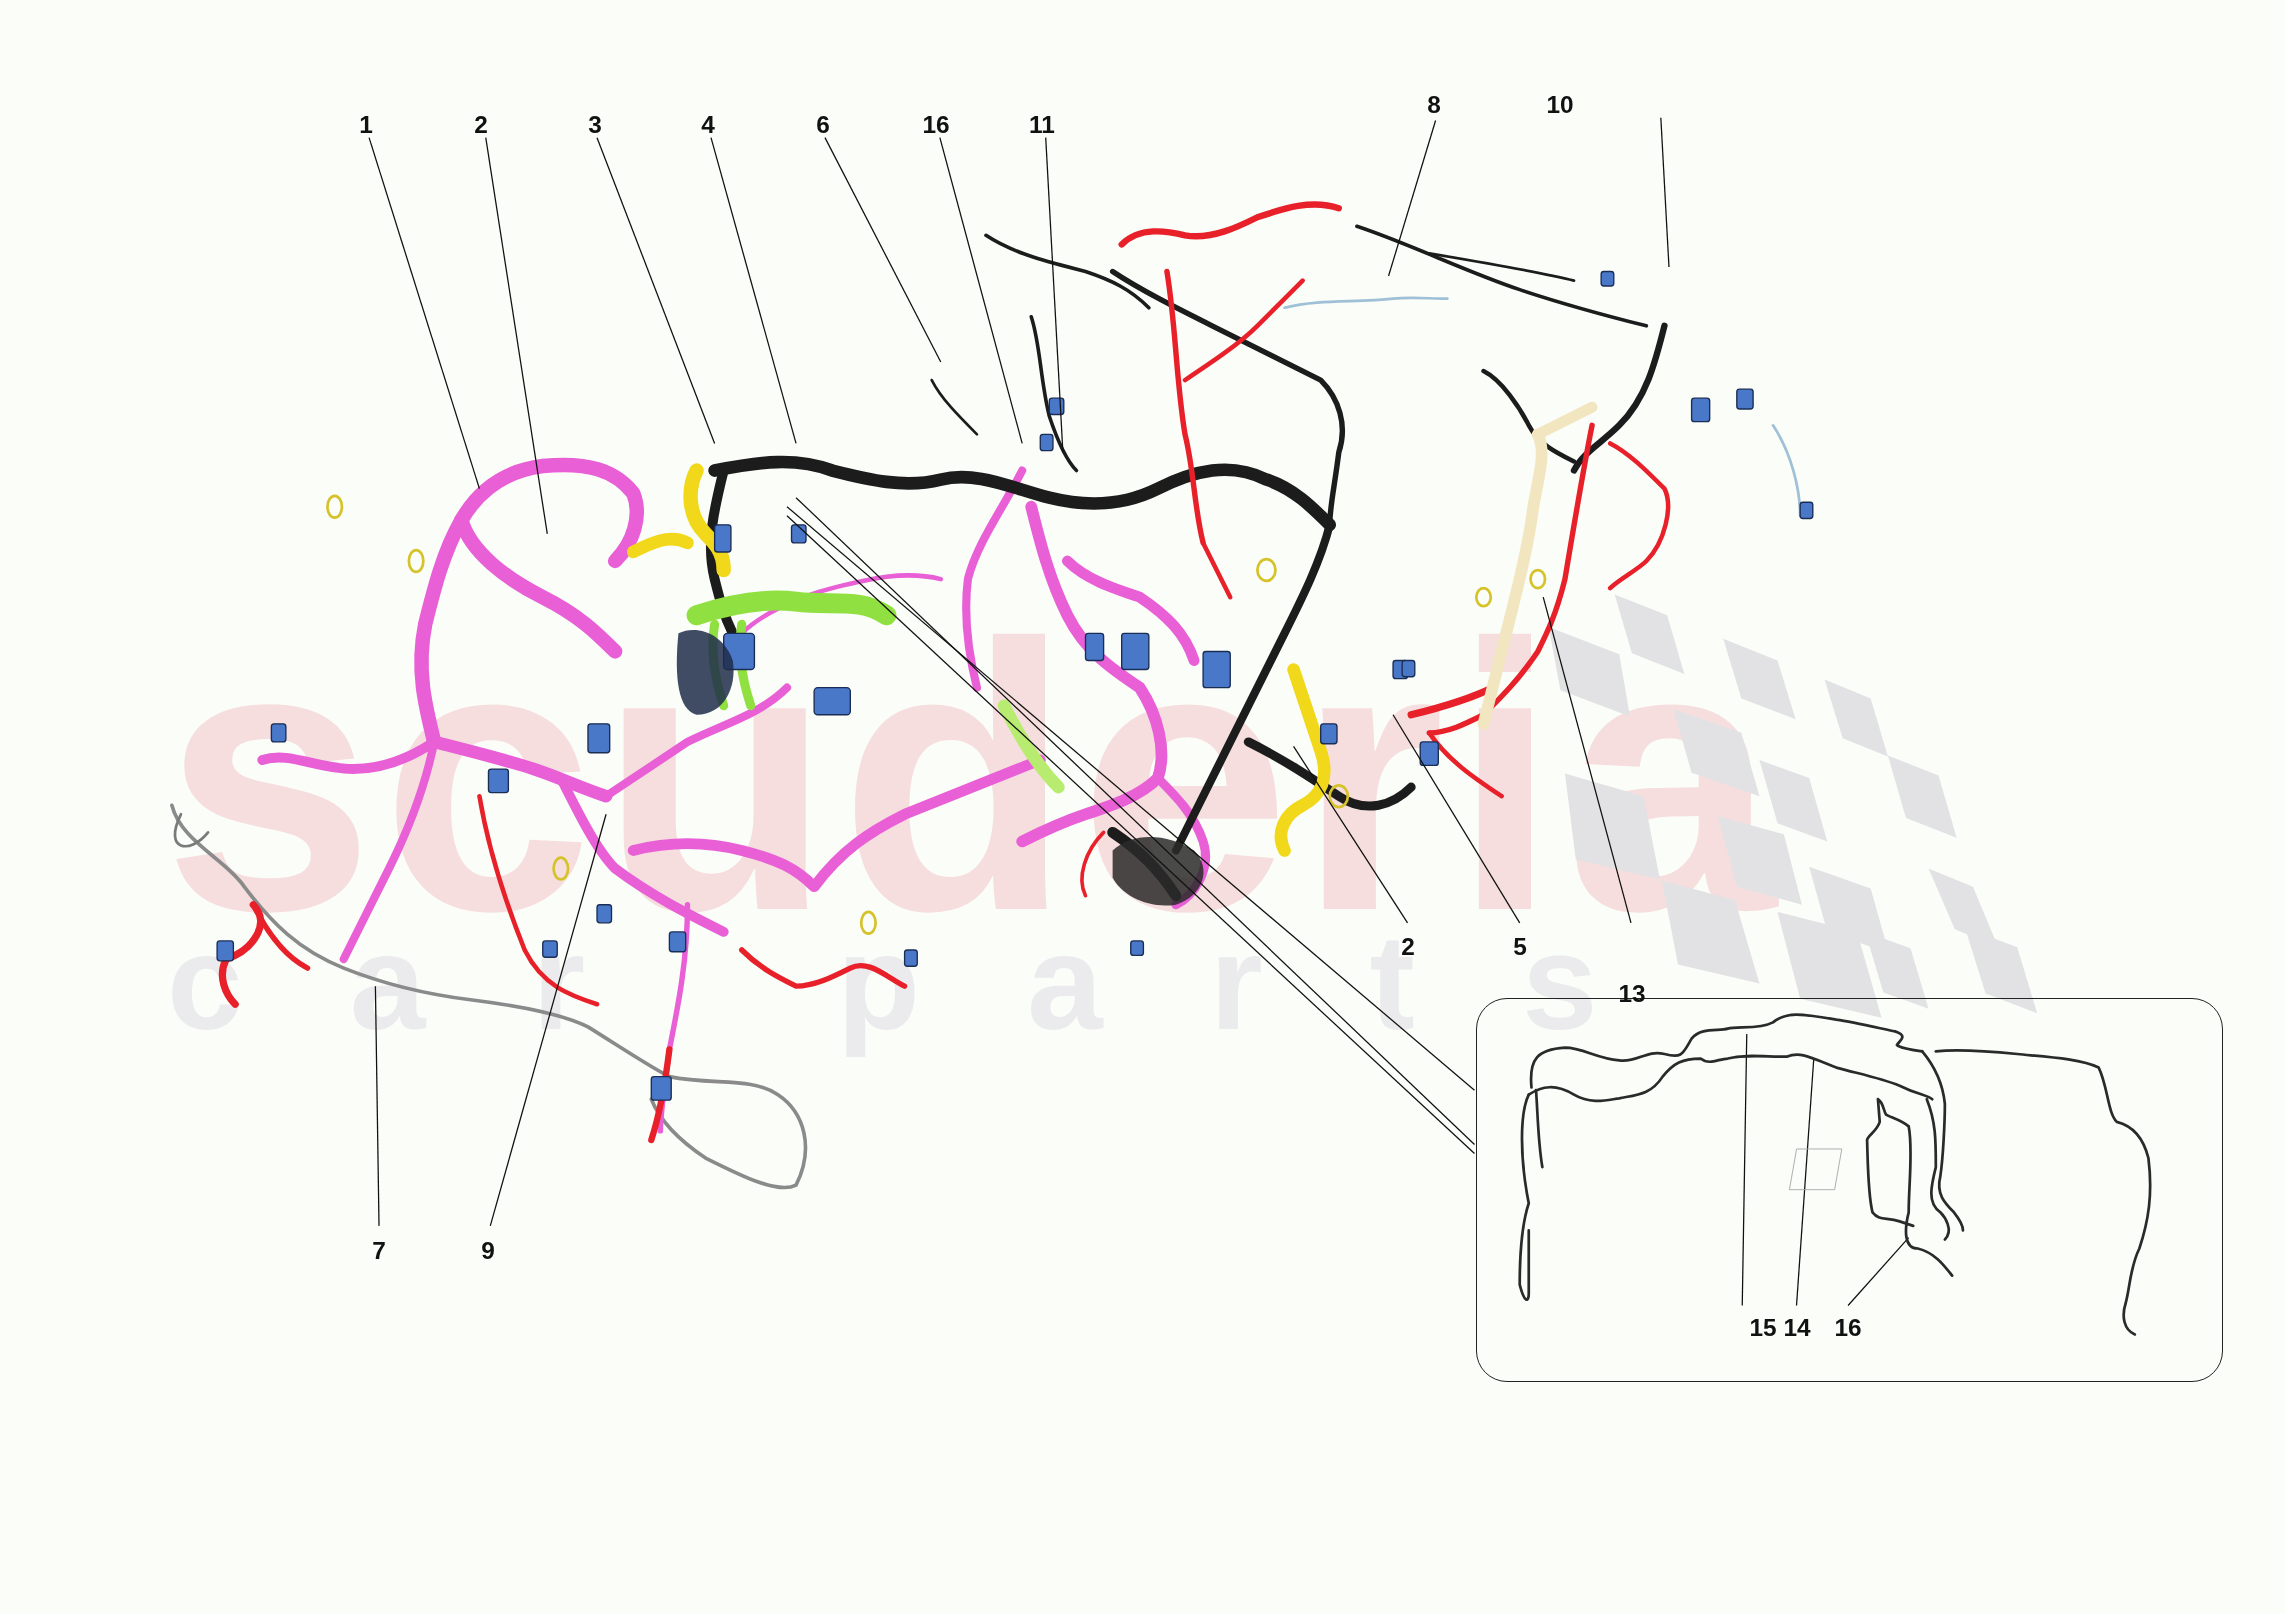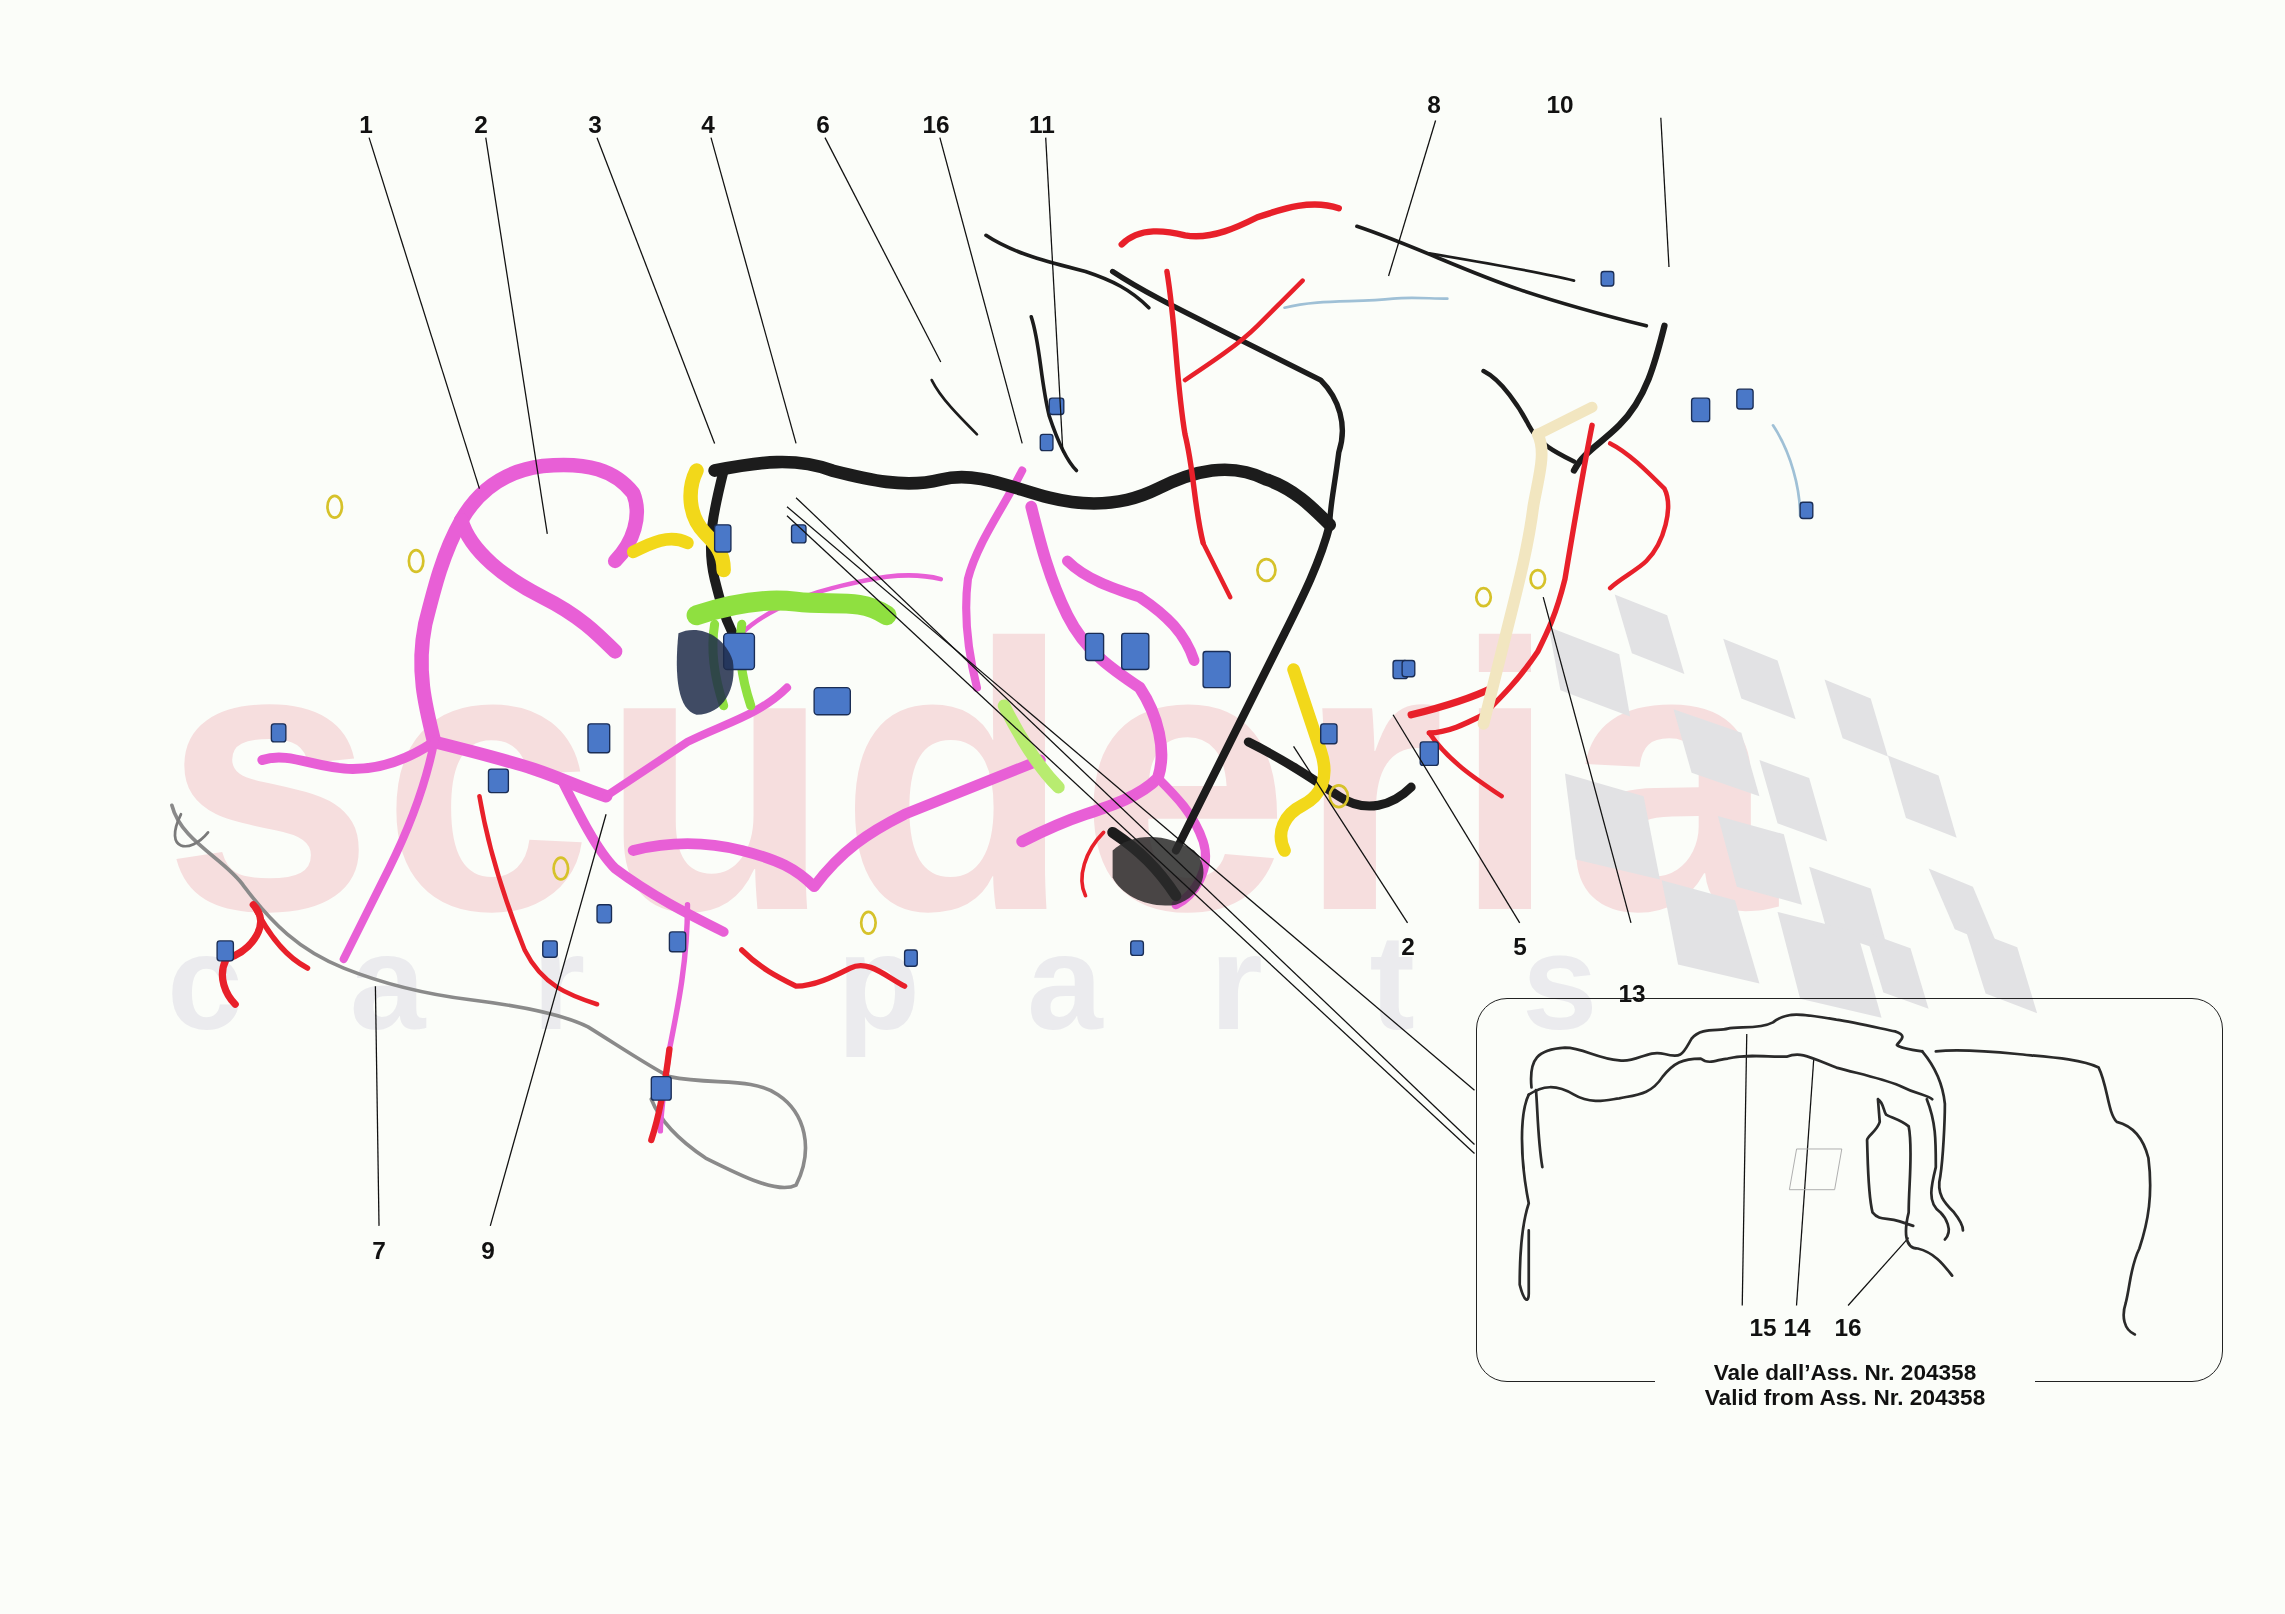--- a/index.html
+++ b/index.html
@@ -212,24 +212,20 @@
       <path d="M2130,1215 C2140,1240 2140,1260 2140,1290 C2135,1310 2130,1330 2145,1340 C2150,1345 2160,1360 2150,1370"></path>
       <path d="M2076,1215 C2082,1218 2082,1228 2085,1232 C2090,1235 2102,1238 2110,1245 C2115,1270 2110,1310 2110,1340 C2105,1360 2105,1380 2120,1380 C2140,1385 2150,1400 2158,1410 M2076,1215 L2078,1240 C2075,1250 2065,1255 2064,1260 C2065,1290 2065,1320 2070,1340 C2078,1350 2085,1345 2100,1350 L2115,1355"></path>
       <path d="M2125,1162 C2140,1180 2148,1200 2150,1220 C2150,1240 2148,1280 2145,1300 C2140,1320 2150,1330 2160,1340 C2168,1350 2170,1355 2170,1360"></path>
       <path d="M2140,1162 C2160,1160 2200,1162 2230,1165 C2260,1168 2300,1170 2320,1180 C2330,1200 2330,1230 2340,1240 C2360,1245 2370,1260 2375,1280 C2380,1320 2375,1350 2365,1380 C2355,1400 2355,1420 2350,1440 C2345,1455 2348,1470 2360,1475"></path>
     </g>
     <g fill="none" stroke="#aaa" stroke-width="1">
       <rect x="2210" y="1270" width="50" height="45" transform="skewX(-10)"></rect>
     </g>
   </svg>
 
-  <div class="validity">
-    <div>Vale dall’Ass. Nr. 204358</div>
-    <div>Valid from Ass. Nr. 204358</div>
-  </div>
 
   <div id="callouts">
       <div class="callout" style="left: 366px; top: 113px;">1</div>
       <div class="callout" style="left: 481px; top: 113px;">2</div>
       <div class="callout" style="left: 595px; top: 113px;">3</div>
       <div class="callout" style="left: 708px; top: 113px;">4</div>
       <div class="callout" style="left: 823px; top: 113px;">6</div>
       <div class="callout" style="left: 936px; top: 113px;">16</div>
       <div class="callout" style="left: 1042px; top: 113px;">11</div>
       <div class="callout" style="left: 1434px; top: 93px;">8</div>

